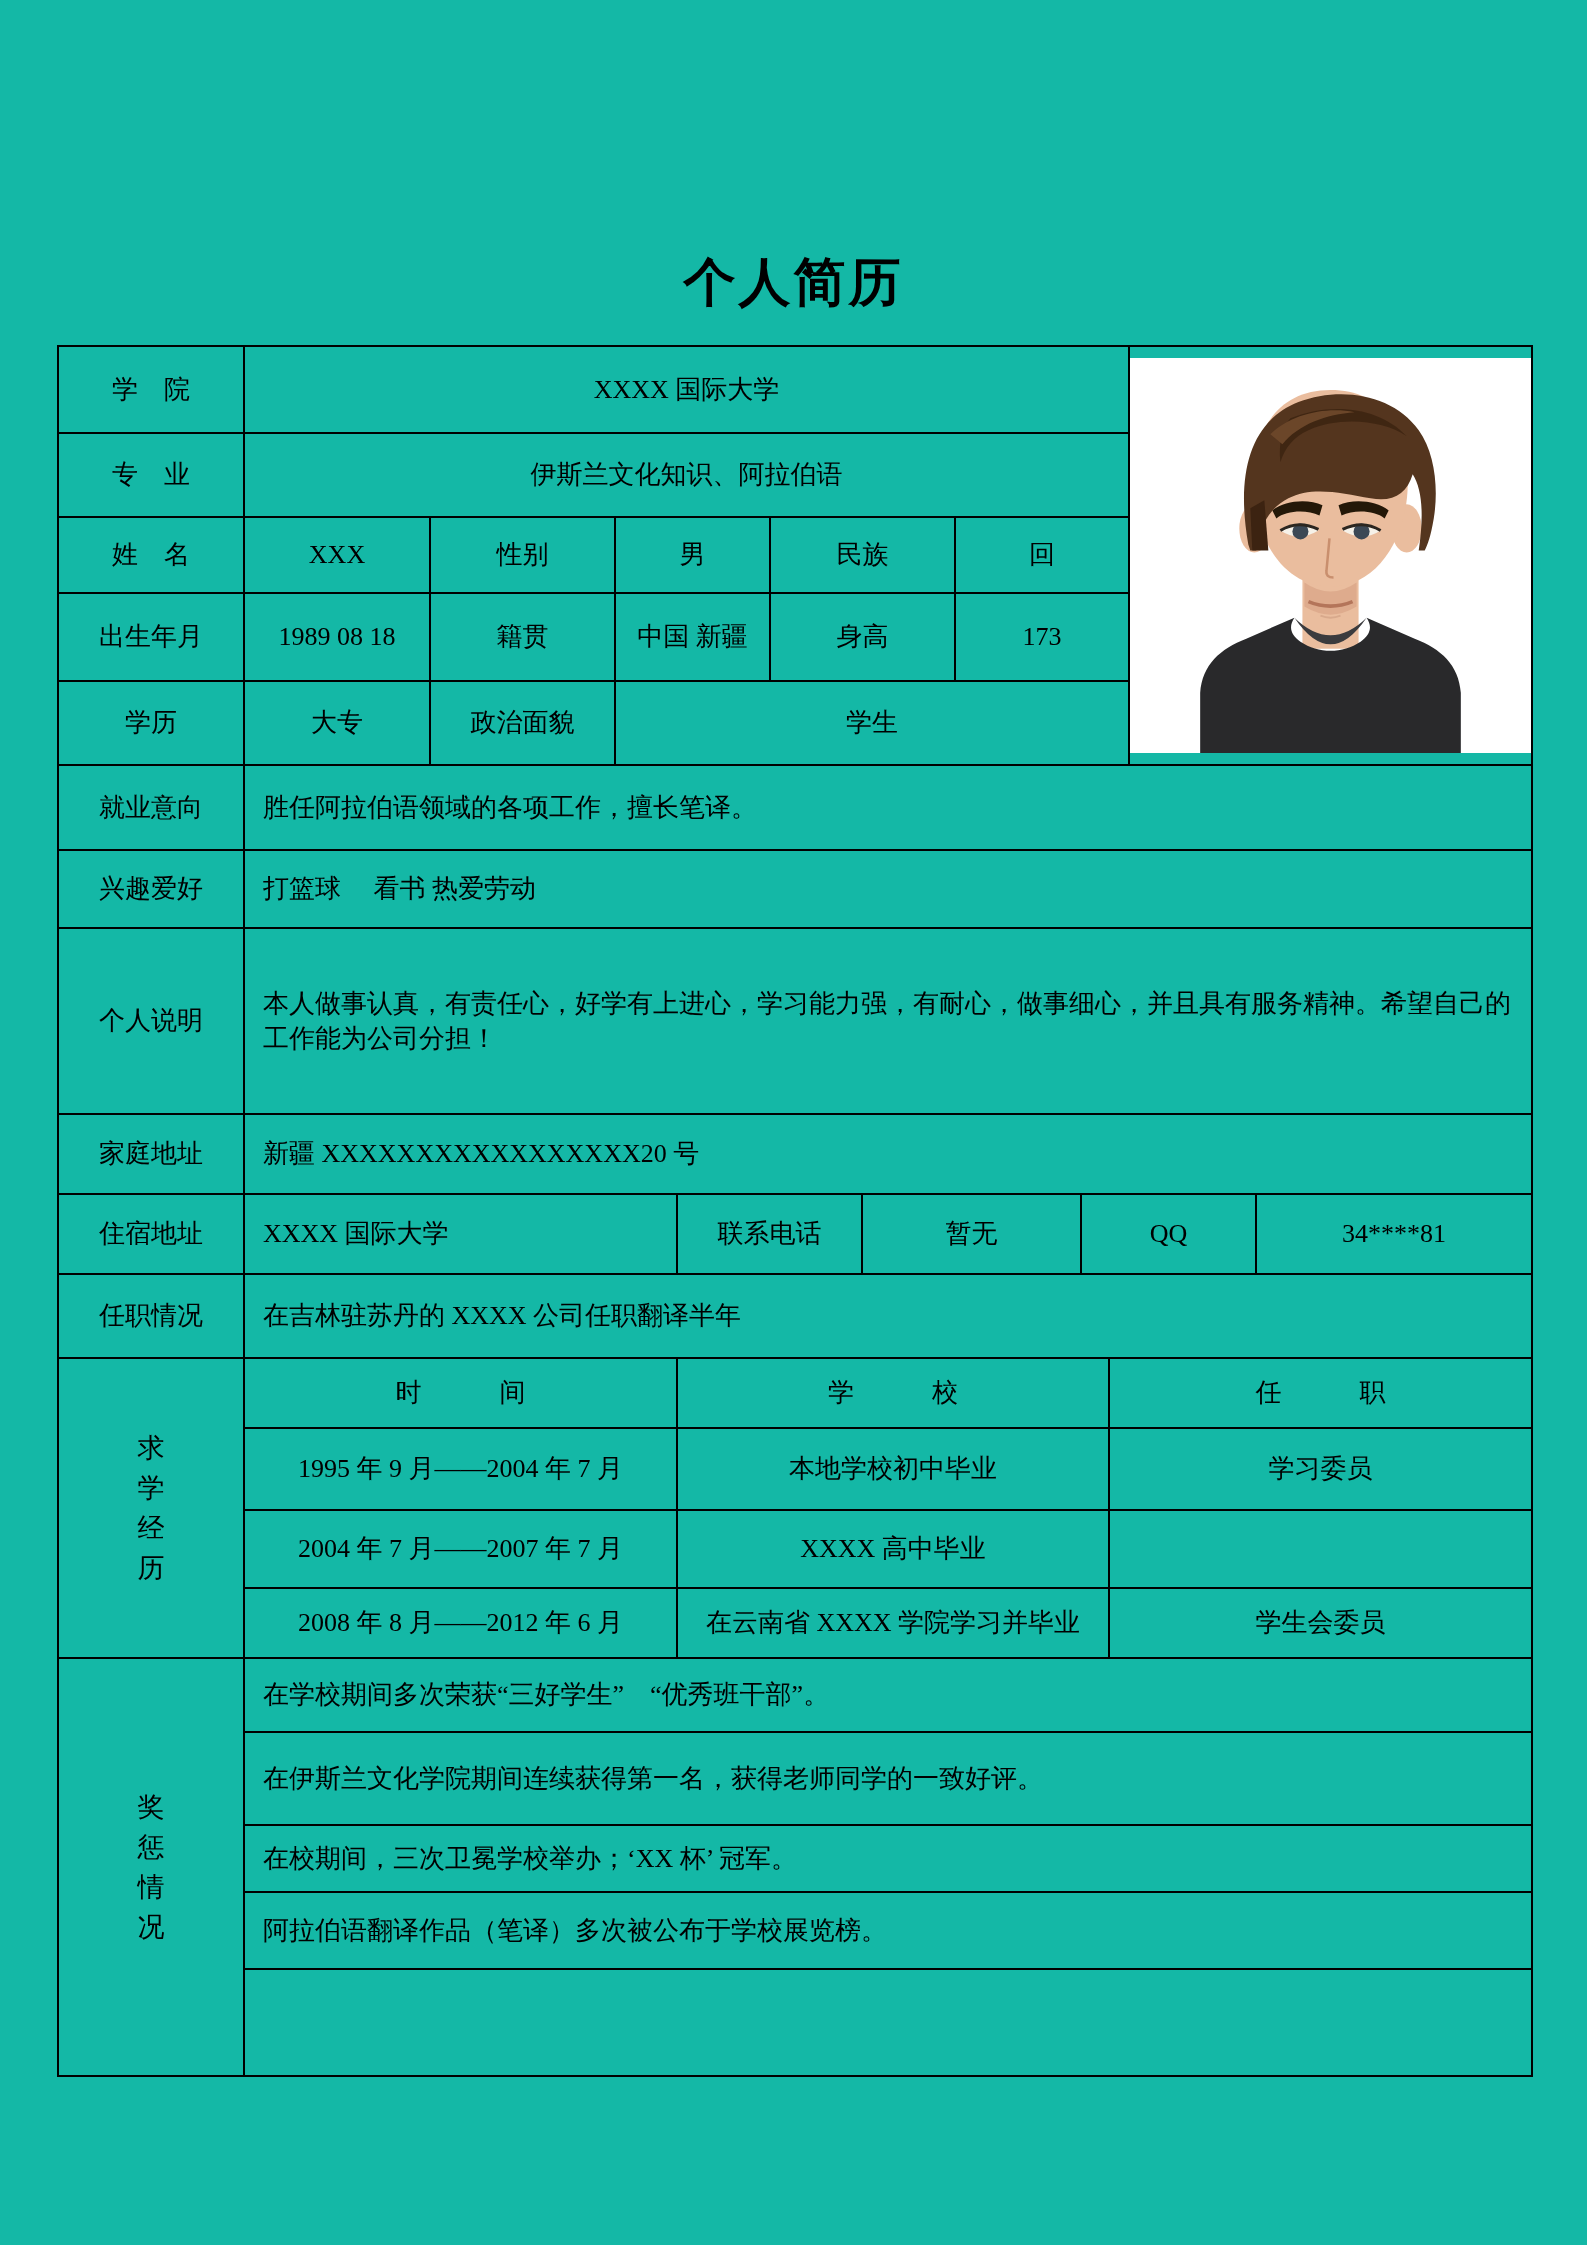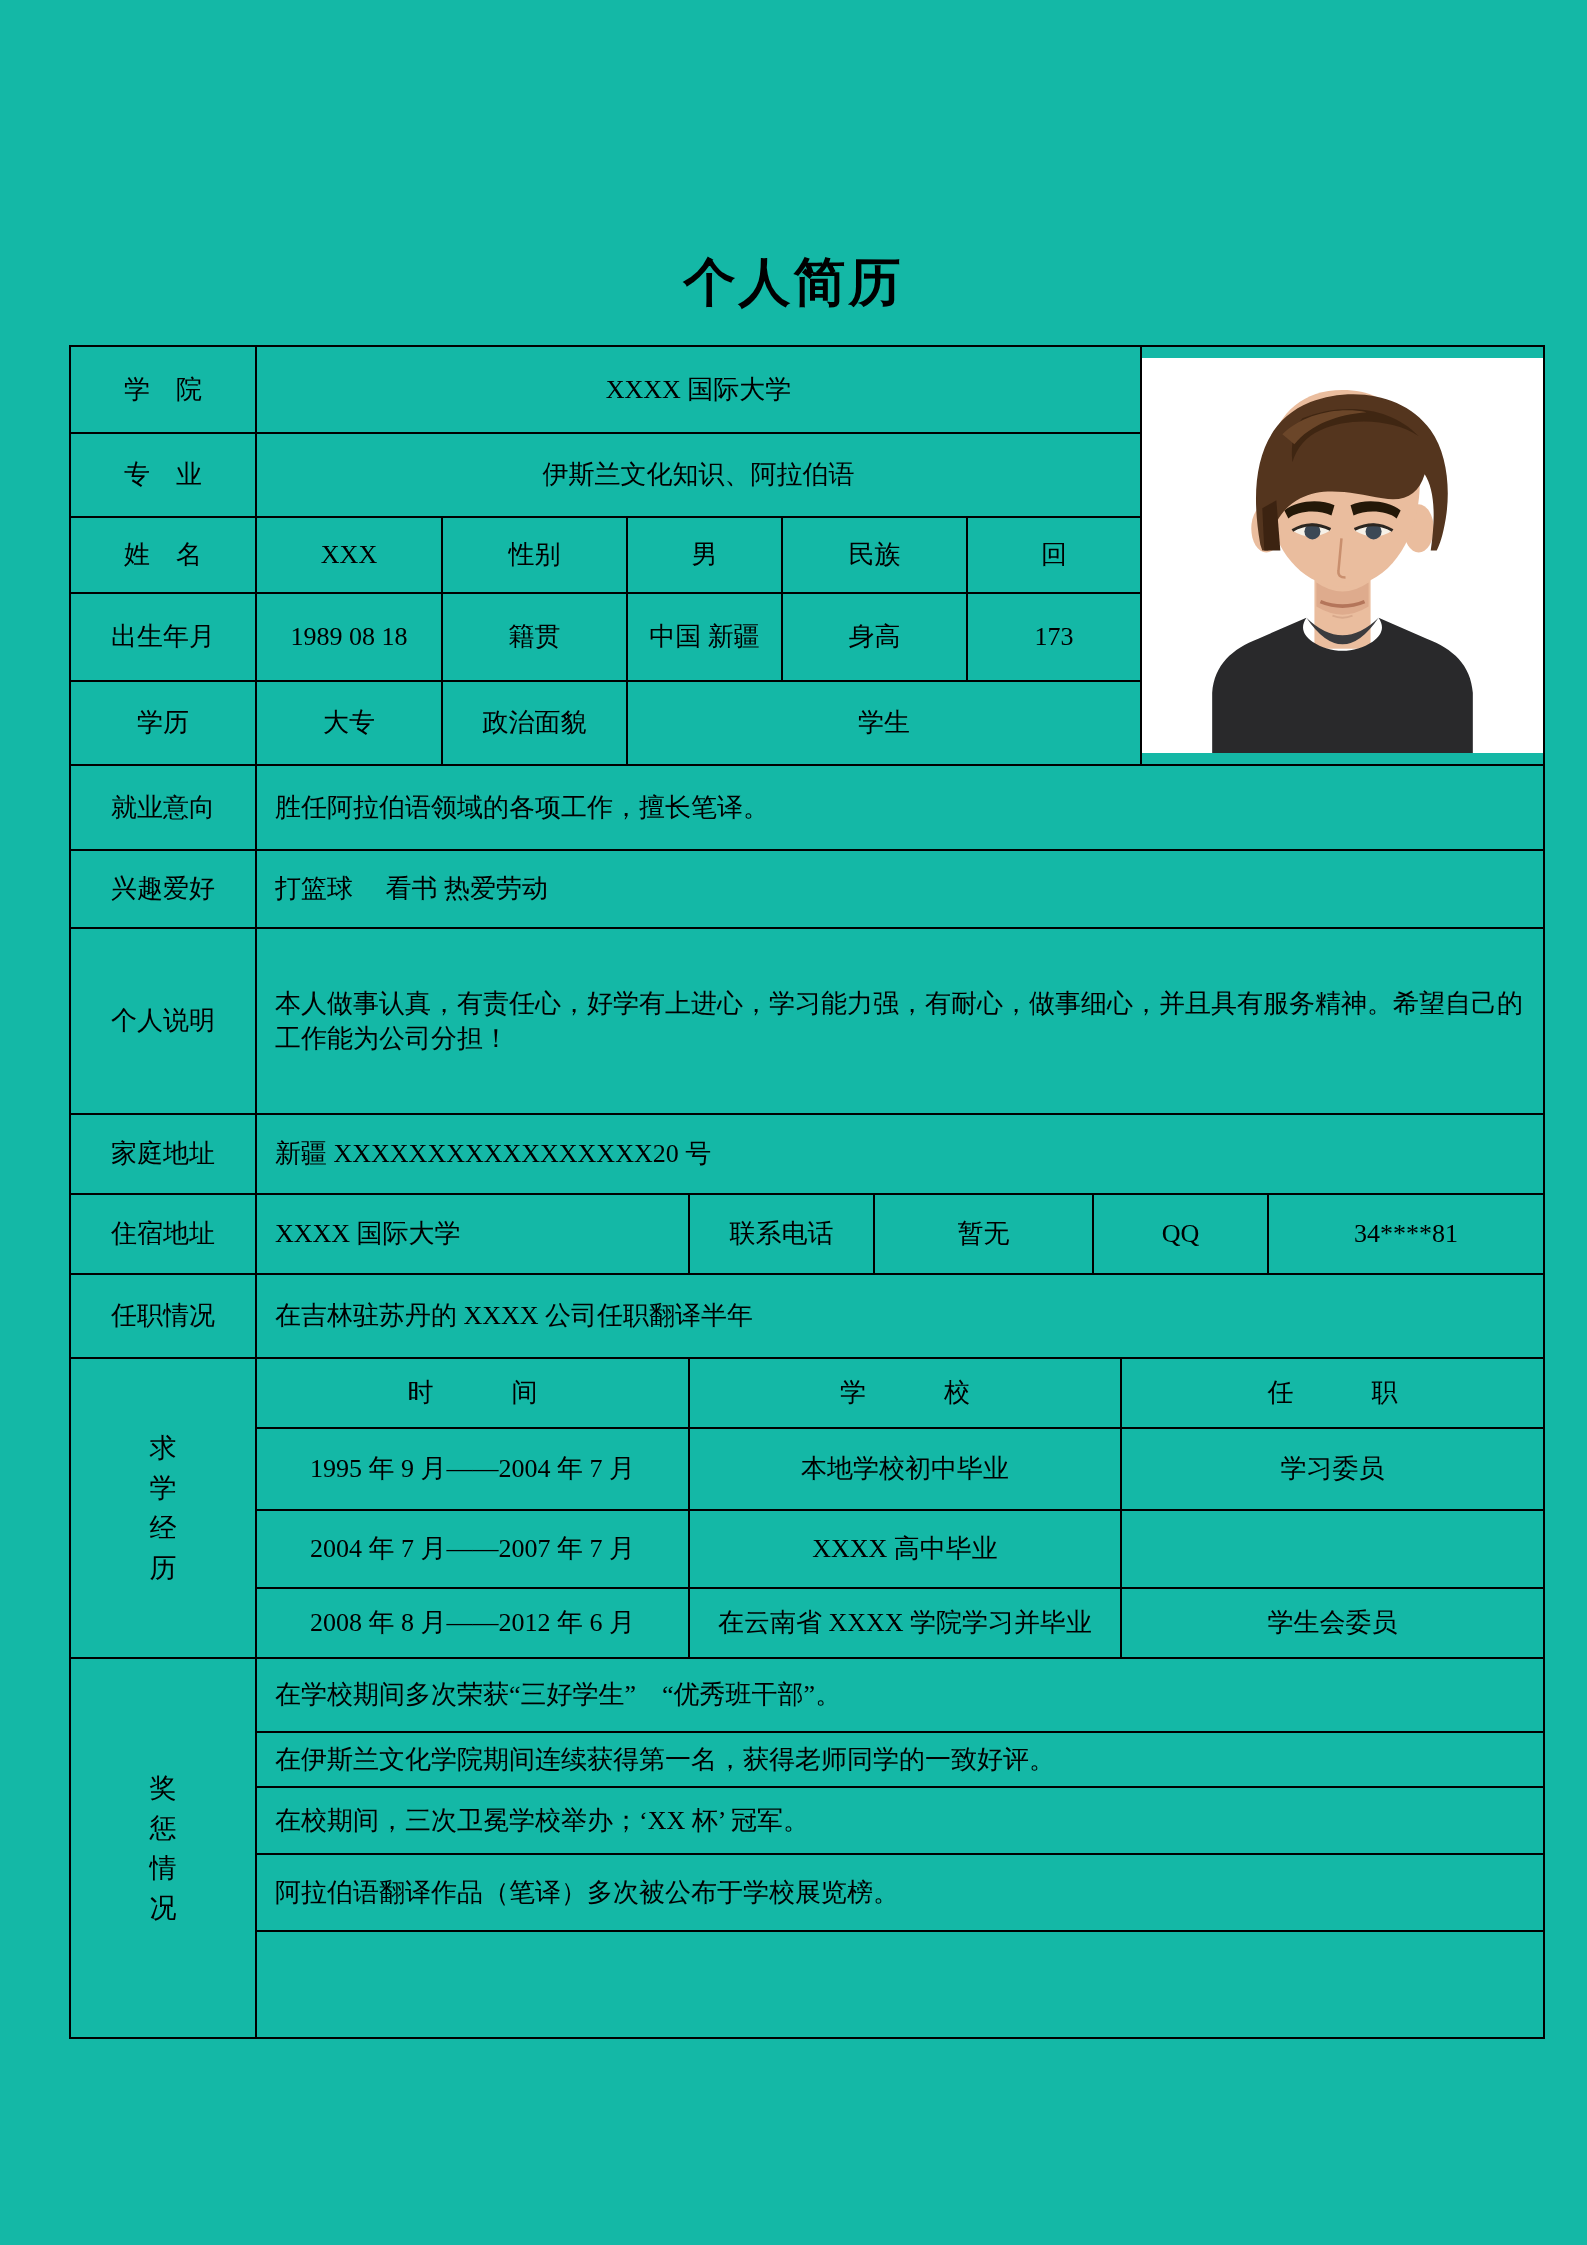--- a/index.html
+++ b/index.html
@@ -10,21 +10,21 @@
     font-family:"Liberation Serif","DejaVu Serif",serif;
     color:#000;
     overflow:hidden;
   }
   .title{
     position:absolute;top:248px;left:0;width:100%;
     margin:0;text-align:center;
     font-size:52px;font-weight:bold;letter-spacing:3px;
   }
   table.resume{
-    position:absolute;left:69px;top:345px;
+    position:absolute;left:57px;top:345px;
     width:1474px;
     border-collapse:collapse;table-layout:fixed;
   }
   table.resume td{
     border:2px solid #000;
     font-size:26px;
     line-height:1.35;
     vertical-align:middle;
     overflow:hidden;
     word-break:break-all;
@@ -205,21 +205,21 @@
       <tr style="height:74px">
         <td class="vlabel" rowspan="5">
           <span class="vchar">奖</span>
           <span class="vchar">惩</span>
           <span class="vchar">情</span>
           <span class="vchar">况</span>
         </td>
         <td class="lft" colspan="11">在学校期间多次荣获“三好学生”　“优秀班干部”。</td>
       </tr>
 
-      <tr style="height:55px">
+      <tr style="height:93px">
         <td class="lft" colspan="11">在伊斯兰文化学院期间连续获得第一名，获得老师同学的一致好评。</td>
       </tr>
 
       <tr style="height:67px">
         <td class="lft" colspan="11">在校期间，三次卫冕学校举办；‘XX 杯’ 冠军。</td>
       </tr>
 
       <tr style="height:77px">
         <td class="lft" colspan="11">阿拉伯语翻译作品（笔译）多次被公布于学校展览榜。</td>
       </tr>

